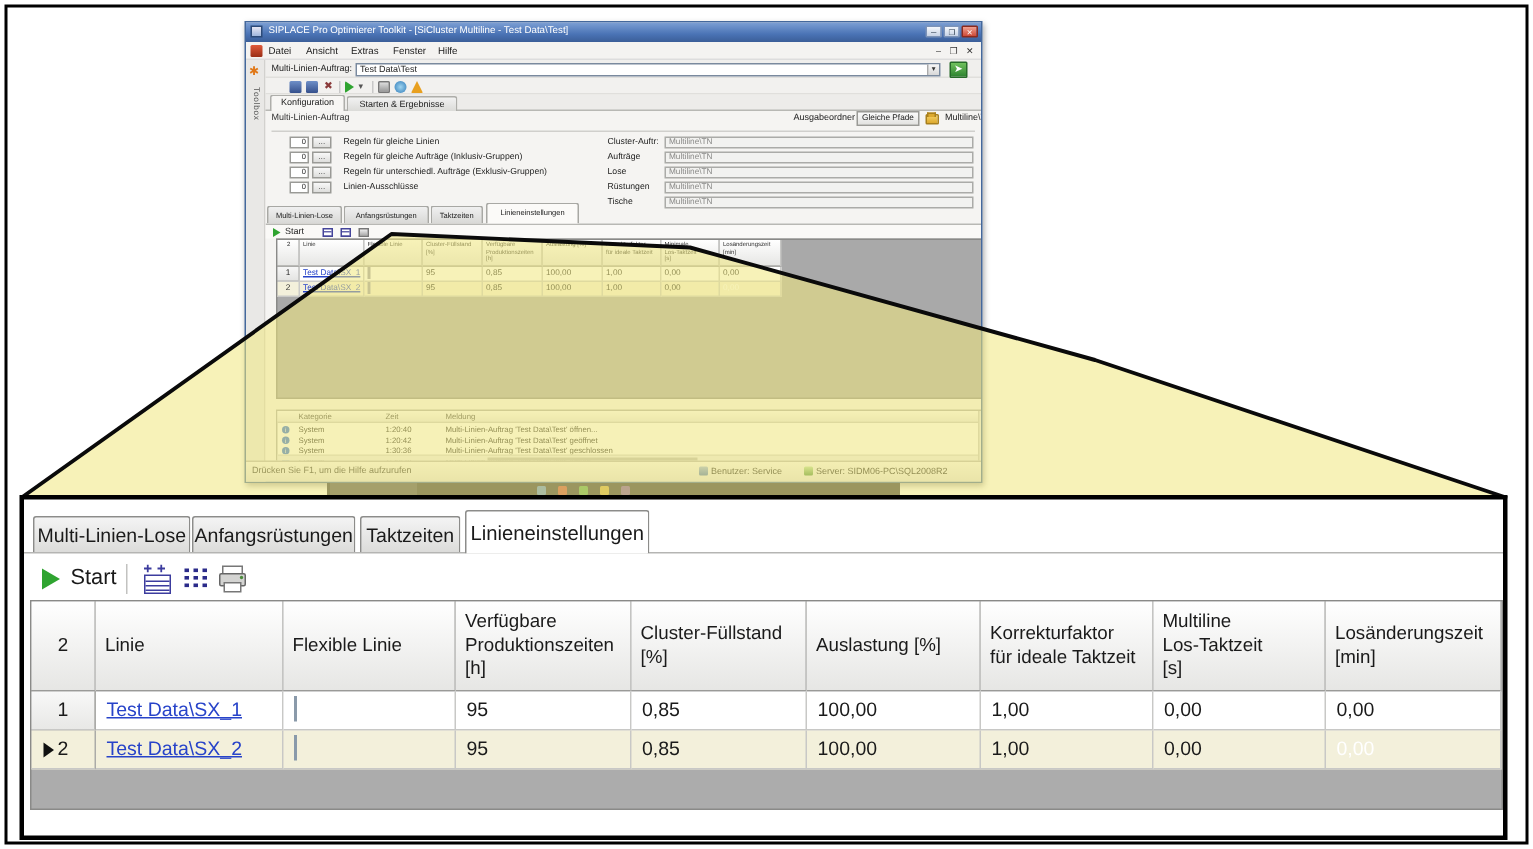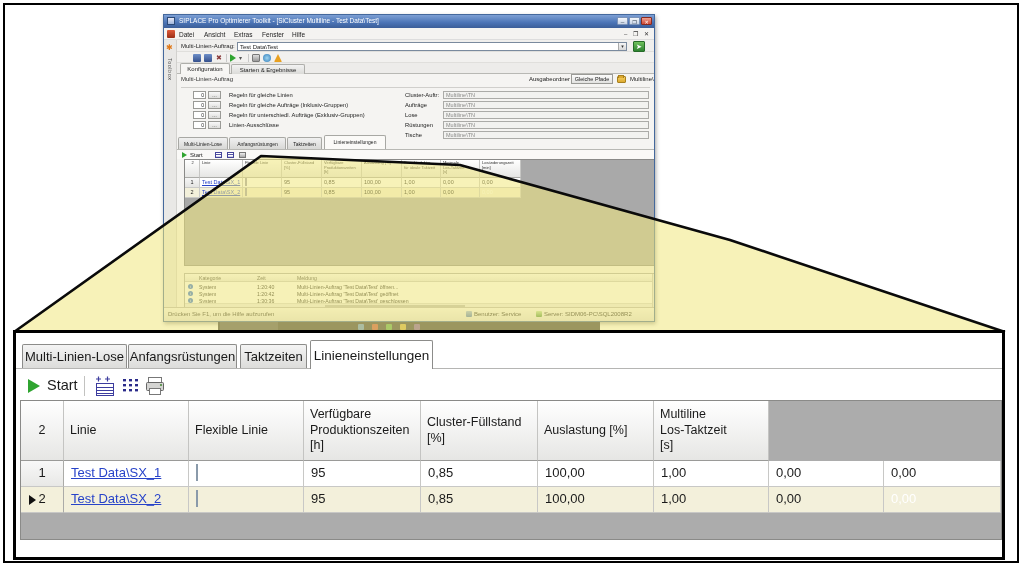--- a/index.html
+++ b/index.html
@@ -388,23 +388,27 @@
       <div class="brow">
         <div class="bhd center c0">2</div>
         <div class="bhd c1">Linie</div>
         <div class="bhd c2">Flexible Linie</div>
         <div class="bhd c4">Verfügbare
 Produktionszeiten
 [h]</div>
         <div class="bhd c3">Cluster-Füllstand
 [%]</div>
         <div class="bhd c5">Auslastung [%]</div>
+        <div class="bhd c6">Korrekturfaktor
+für ideale Taktzeit</div>
         <div class="bhd c7">Multiline
 Los-Taktzeit
 [s]</div>
+        <div class="bhd c8">Losänderungszeit
+[min]</div>
       </div>
       <div class="brow">
         <div class="bcell num c0">1</div>
         <div class="bcell c1"><a class="blink" href="#">Test Data\SX_1</a></div>
         <div class="bcell c2"><span class="bcb"></span></div>
         <div class="bcell c3">95</div>
         <div class="bcell c4">0,85</div>
         <div class="bcell c5">100,00</div>
         <div class="bcell c6">1,00</div>
         <div class="bcell c7">0,00</div>

